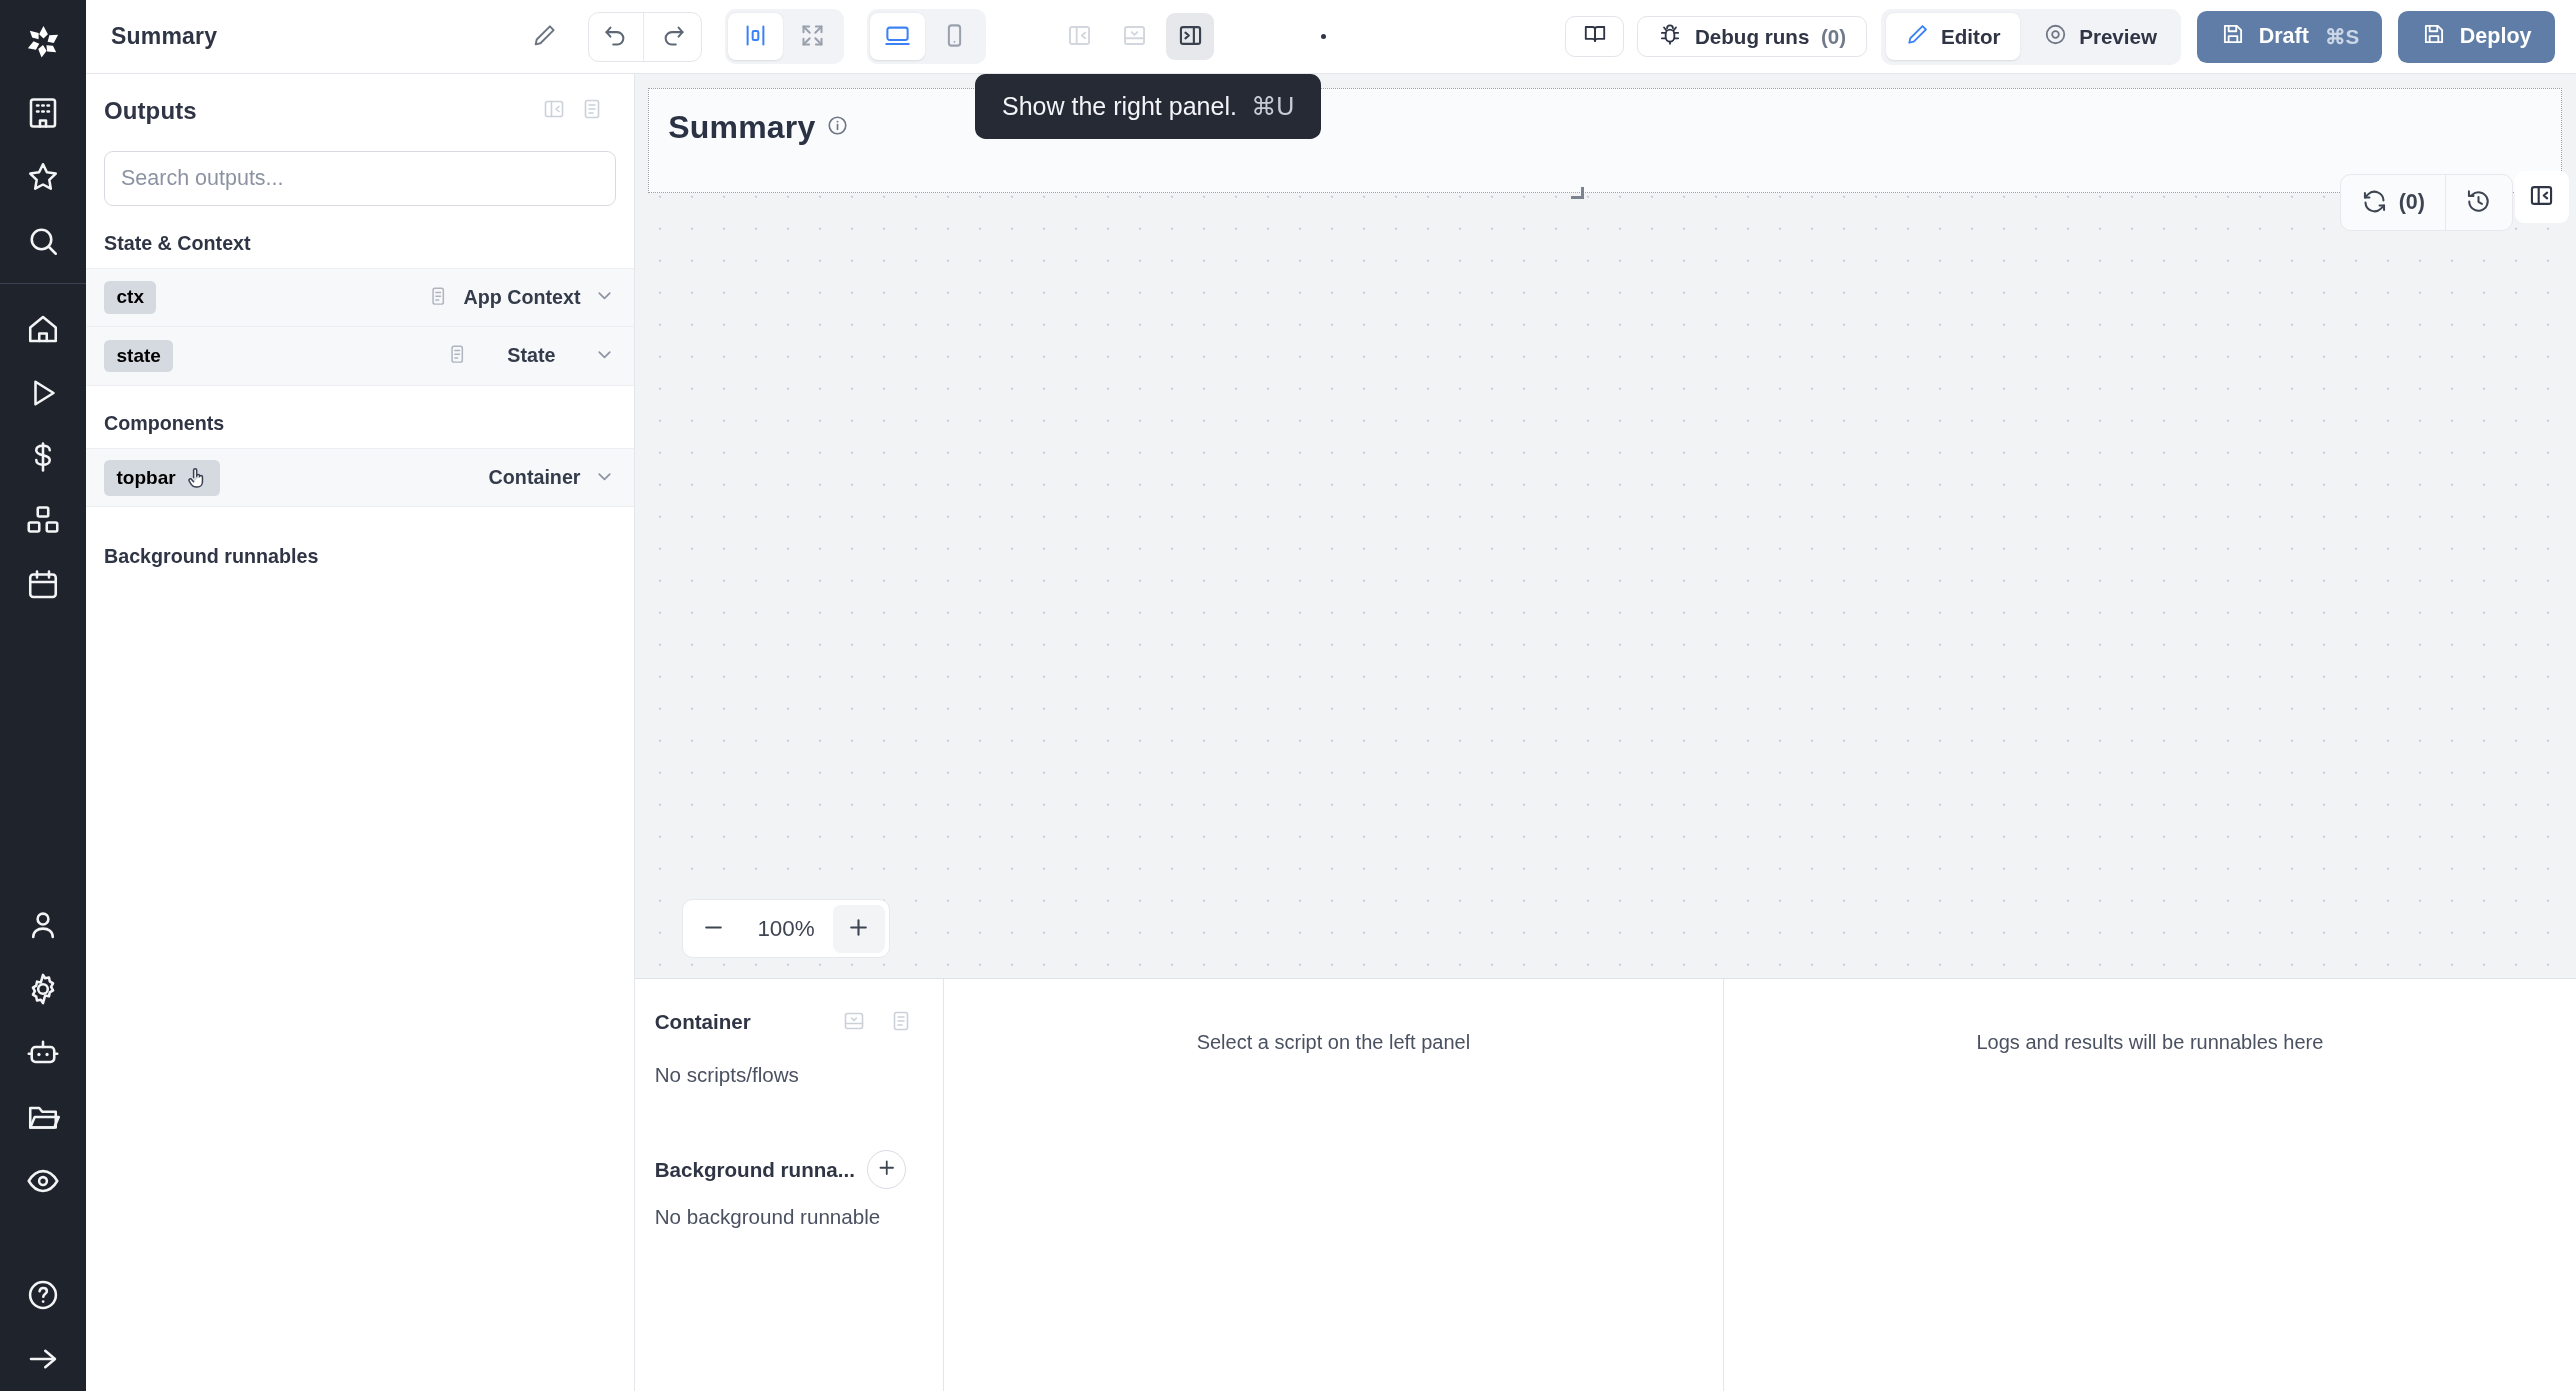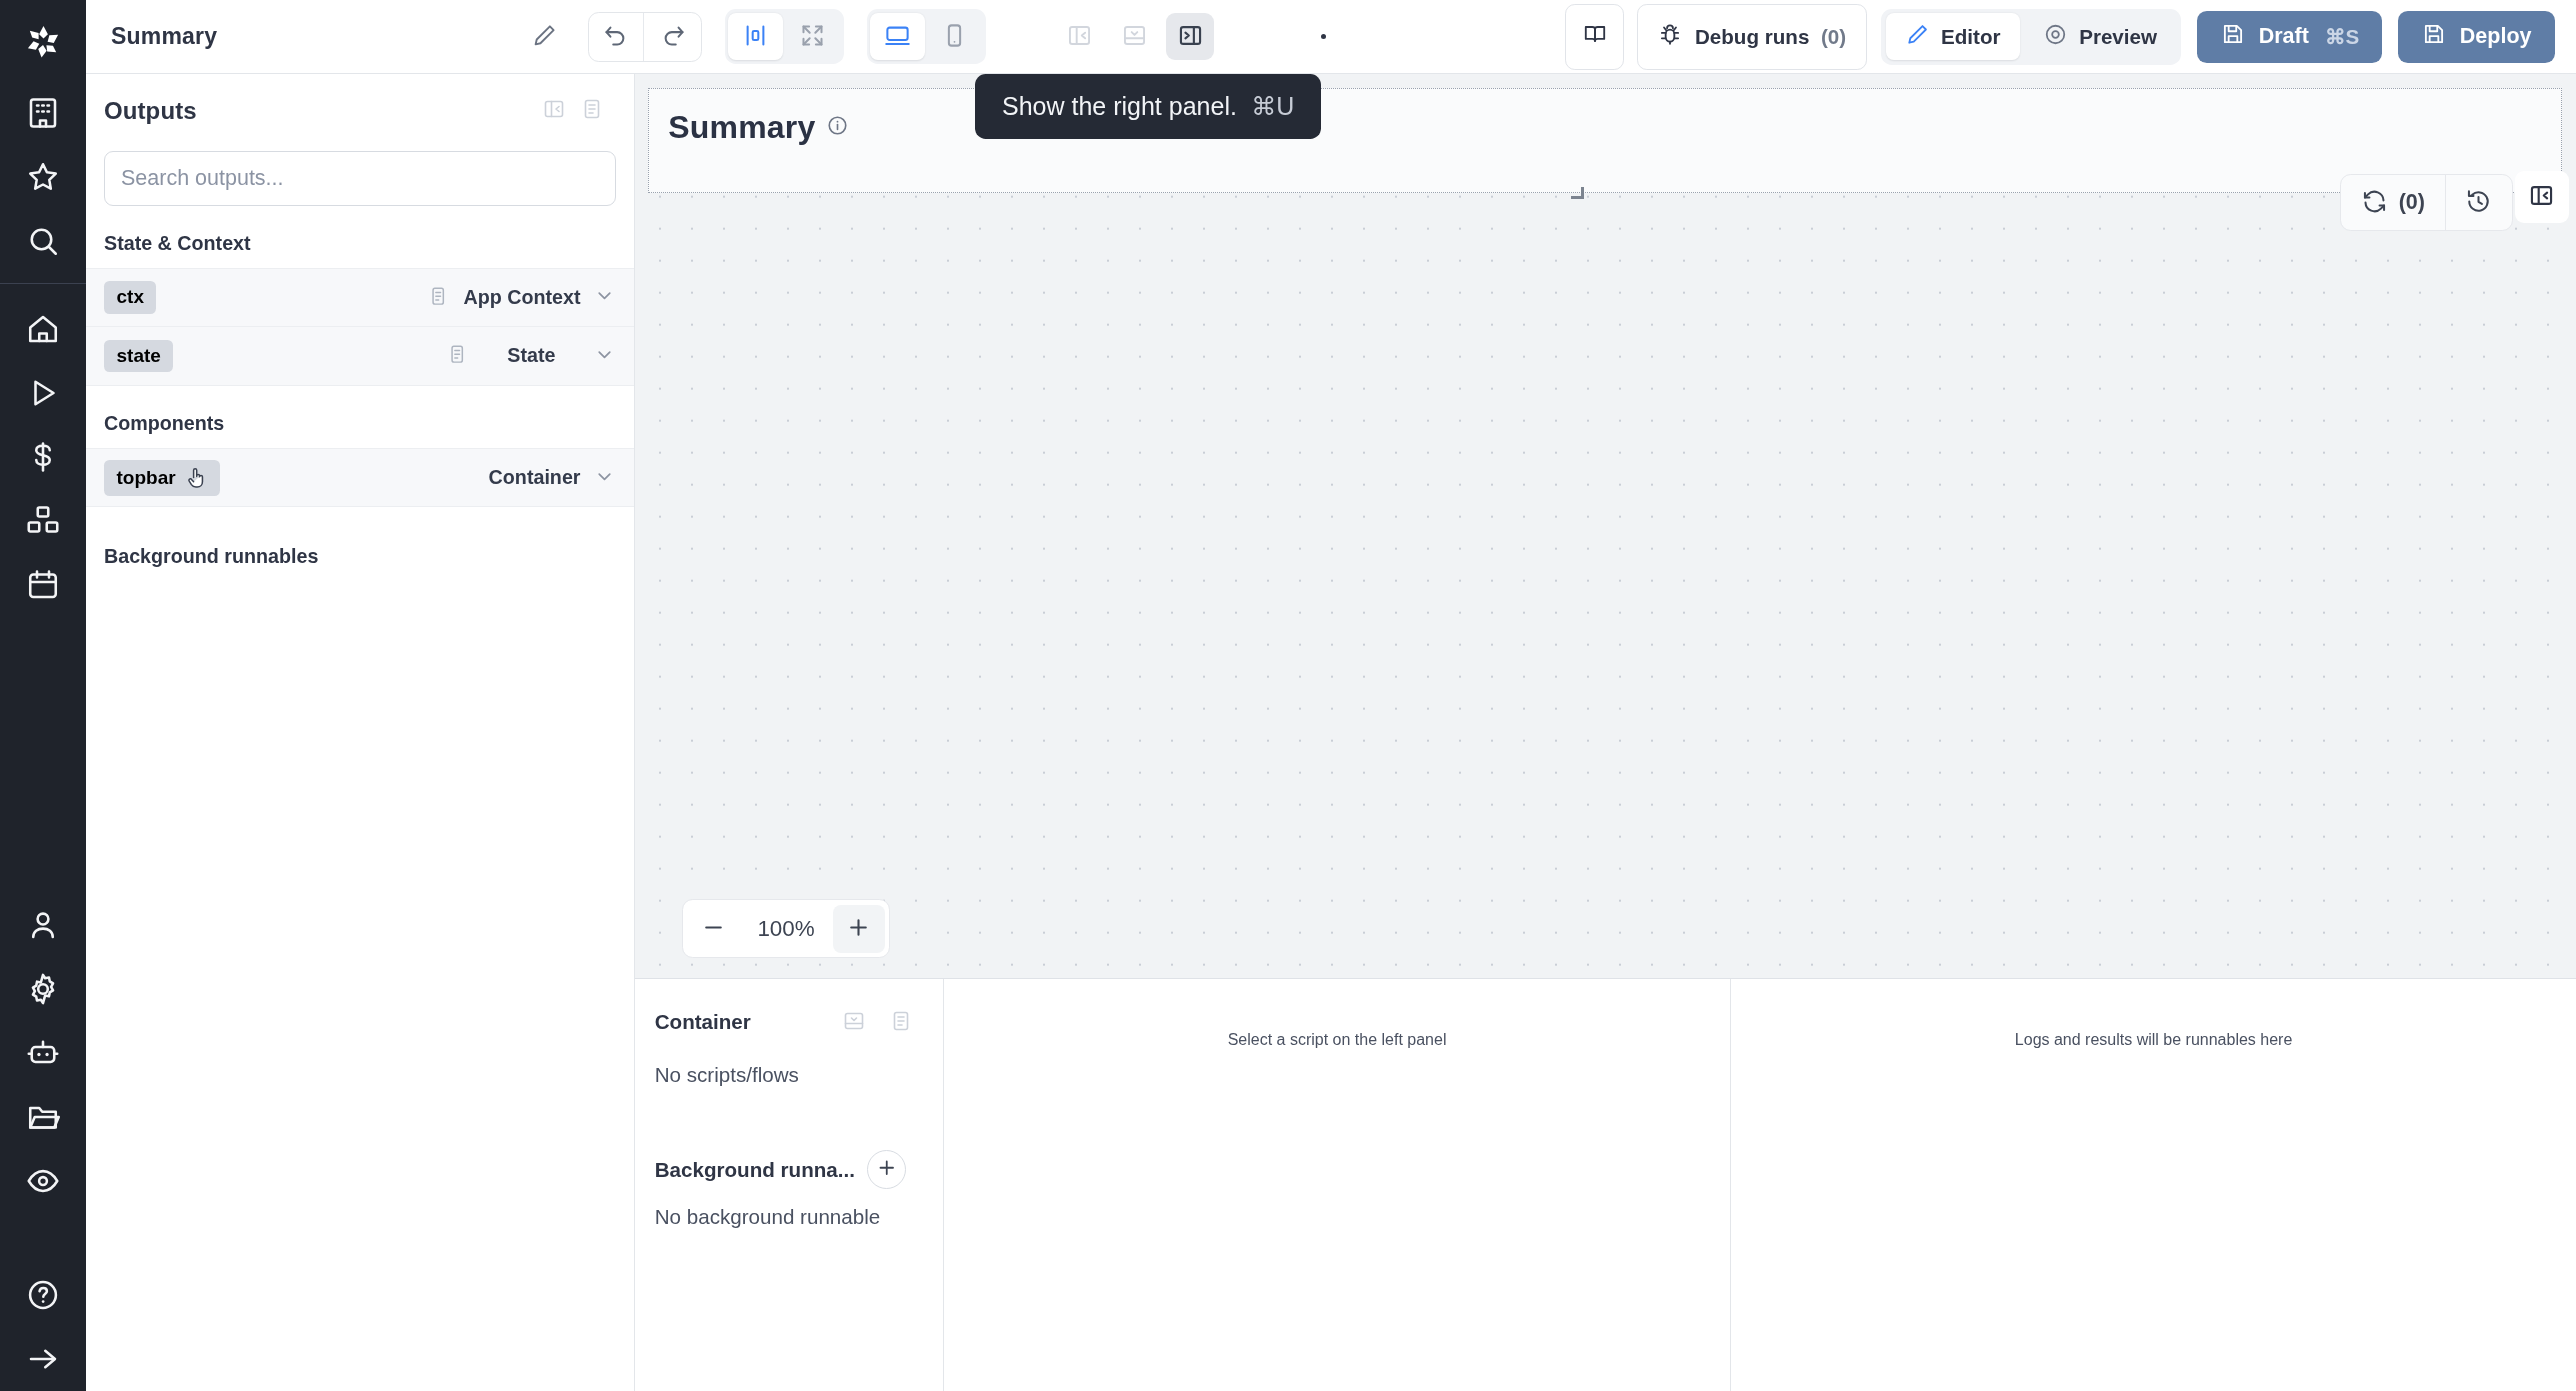--- a/index.html
+++ b/index.html
@@ -134,21 +134,21 @@
   .panel-toggles { display: flex; align-items: center; gap: 7.2px; }
   .pt-btn { width: 48px; height: 47px; border-radius: 9px; display:flex; align-items:center; justify-content:center; cursor:pointer;}
   .pt-btn svg { width: 27px; height: 27px; stroke: #d2d6dd; stroke-width: 1.7; fill: none; stroke-linecap: round; stroke-linejoin: round;}
   .pt-btn.active { background: #e6e8ec; }
   .pt-btn.active svg { stroke: #39414f; stroke-width: 1.9; }
   .kebab { width: 41px; height: 47px; display: flex; align-items: center; justify-content: center; cursor: pointer; }
   .kebab span { display: block; width: 5.4px; height: 5.4px; border-radius: 50%; background: #2f3545; }
   .kebab .dots { display: flex; flex-direction: column; gap: 5.4px; align-items: center; }
 
   .btn-outline {
-    height: 66px; border: 0.9px solid #e1e4e9; border-radius: 9.8px;
+    height: 41px; border: 0.9px solid #e1e4e9; border-radius: 9.8px;
     display: flex; align-items: center; gap: 11.6px; padding: 0 19.7px;
     background: #fff; cursor: pointer;
     font-size: 20.6px; font-weight: 700; color: #2f3545;
   }
   .btn-outline.icon-only { padding: 0; width: 59px; justify-content: center; }
   .btn-outline svg { width: 26px; height: 26px; stroke: #2f3545; stroke-width: 1.7; fill: none;
                      stroke-linecap: round; stroke-linejoin: round; }
   .count-dim { color: #717a8a; font-weight: 700; }
 
   .mode-seg {
@@ -261,21 +261,21 @@
   .plus-round {
     width: 39px; height: 39px; border-radius: 50%; border: 0.9px solid #d8dce2;
     display: flex; align-items: center; justify-content: center; cursor: pointer;
   }
   .plus-round svg { width: 21.5px; height: 21.5px; stroke: #3d4452; stroke-width: 2; fill: none; stroke-linecap: round; }
   .bp-center {
     flex: 1 1 auto; border-right: 0.9px solid #e3e6ea;
     display: flex; justify-content: center; padding-top: 52px;
   }
   .bp-right { flex: 1 1 auto; display: flex; justify-content: center; padding-top: 52px; }
-  .bp-msg { font-size: 16px; color: #4a5161; }
+  .bp-msg { font-size: 20px; color: #4a5161; }
 
   
   .tooltip {
     position: absolute; left: 975px; top: 74px;
     background: #252a35; color: #f2f4f7;
     border-radius: 10.7px; padding: 18px 27px;
     font-size: 25px; white-space: nowrap; z-index: 60;
     display: flex; align-items: center; gap: 14.3px;
   }
   .tooltip .tt-kbd { color: #c7ccd6; }

